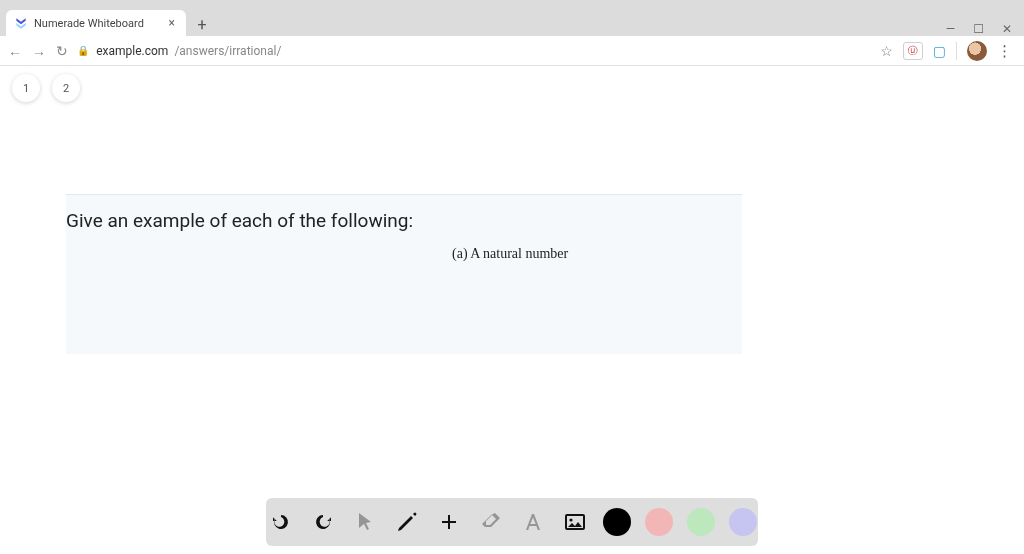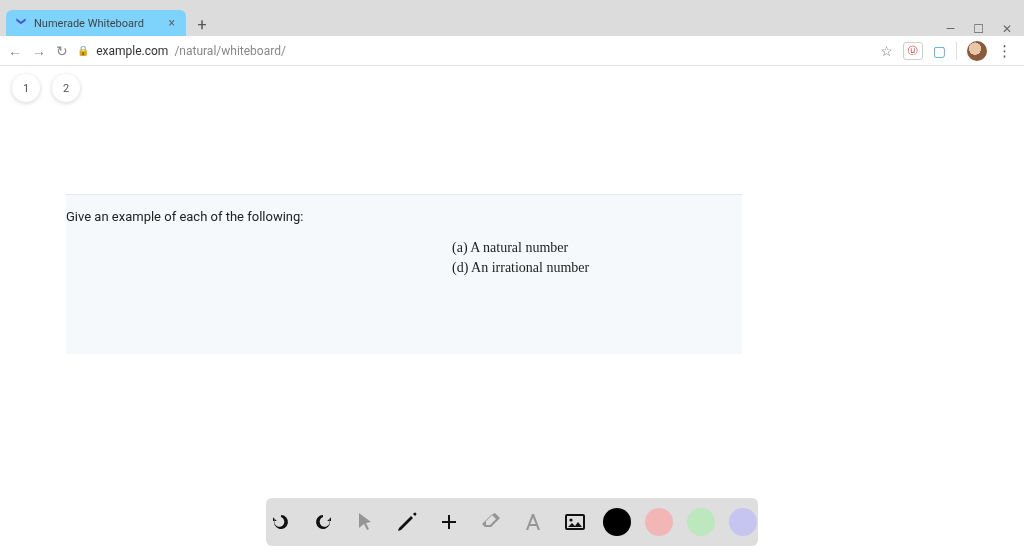--- a/index.html
+++ b/index.html
@@ -1,21 +1,21 @@
 <!DOCTYPE html>
 <html><head>
 <meta charset="utf-8">
 <style>
 * { box-sizing: border-box; margin: 0; padding: 0; }
 body { font-family: -apple-system, "Segoe UI", Roboto, sans-serif; font-size: 13px; color: #222; background: #fff; width: 1024px; height: 554px; overflow: hidden; }
 
 
 .titlebar { height: 8px; background: #dcdcdc; }
 .tabstrip { background: #dcdcdc; height: 28px; display: flex; align-items: flex-end; padding-left: 6px; }
-.tab { background: #7dd3fc; height: 26px; width: 180px; border-radius: 6px 6px 0 0; display: flex; align-items: center; padding: 0 8px; font-size: 11px; color: #444; }
+.tab { background: #ffffff; height: 26px; width: 180px; border-radius: 6px 6px 0 0; display: flex; align-items: center; padding: 0 8px; font-size: 11px; color: #444; }
 .tab .favicon { width: 14px; height: 14px; margin-right: 6px; display: inline-flex; align-items: center; justify-content: center; }
 .tab .favicon svg { width: 14px; height: 14px; }
 .tab .title { flex: 1; white-space: nowrap; overflow: hidden; }
 .tab .close { font-size: 12px; color: #666; cursor: pointer; padding: 0 3px; }
 .newtab { width: 24px; height: 24px; display: flex; align-items: center; justify-content: center; color: #555; font-size: 16px; margin-left: 4px; cursor: pointer; }
 .win-controls { margin-left: auto; display: flex; gap: 18px; padding-right: 12px; color: #666; font-size: 12px; }
 .win-controls span { cursor: pointer; }
 
 .addrbar { height: 30px; background: #fff; border-bottom: 1px solid #e2e2e2; display: flex; align-items: center; padding: 0 8px; gap: 10px; }
 .nav-icn { color: #888; cursor: pointer; font-size: 14px; display: inline-flex; }
@@ -33,23 +33,23 @@
 
 
 .page { position: relative; width: 1024px; height: 488px; background: #fff; }
 
 
 .pnum-wrap { position: absolute; top: 8px; left: 12px; display: flex; gap: 12px; }
 .pnum { width: 28px; height: 28px; border-radius: 50%; background: #fff; box-shadow: 0 1px 4px rgba(0,0,0,.18); display: flex; align-items: center; justify-content: center; font-size: 11px; color: #555; cursor: pointer; }
 
 
 .slide { position: absolute; left: 66px; top: 128px; width: 676px; height: 160px; background: #f6f9fb; border-top: 1px solid #e4e8ea; padding: 14px 16px 10px 0; }
-.slide-prompt { font-size: 13px; color: #222; margin-bottom: 14px; }
+.slide-prompt { font-size: 19px; color: #222; }
 .slide-list { margin-left: 386px; font-family: Georgia, 'Times New Roman', serif; font-size: 14px; color: #222; line-height: 1.45; }
-.slide-list div { white-space: nowrap; }
+.slide-list div { white-space: nowrap; margin-top: 12px; }
 
 
 .toolbar { position: absolute; left: 266px; bottom: 8px; width: 492px; height: 48px; background: #dedede; border-radius: 6px; display: flex; align-items: center; justify-content: center; gap: 14px; }
 .tool { width: 28px; height: 28px; display: flex; align-items: center; justify-content: center; cursor: pointer; color: #111; }
 .tool svg { width: 24px; height: 24px; }
 .tool.dim svg { opacity: .35; }
 .swatch { width: 28px; height: 28px; border-radius: 50%; cursor: pointer; }
 .sw-black { background: #000; }
 .sw-pink { background: #f3b6b6; }
 .sw-green { background: #bde7bd; }
@@ -78,21 +78,21 @@
   </div>
 </div>
 
 <div class="addrbar">
   <span class="nav-icn">←</span>
   <span class="nav-icn">→</span>
   <span class="nav-icn">↻</span>
   <div class="url-area">
     <span class="lock">🔒</span>
     <span class="url-host">example.com</span>
-      <span class="url-path">/natural/whiteboard/</span>
+      <span class="url-path">/answers/irrational/</span>
   </div>
   <div class="addrbar-right">
     <span class="star">☆</span>
     <span class="ext-badge">ⓤ</span>
     <span class="ext-badge2">▢</span>
     <span class="divider"></span>
     <span class="avatar"></span>
     <span class="menu-dots">⋮</span>
   </div>
 </div>
@@ -101,21 +101,20 @@
 
   <div class="pnum-wrap">
     <div class="pnum">1</div>
     <div class="pnum">2</div>
   </div>
 
   <div class="slide">
     <div class="slide-prompt">Give an example of each of the following:</div>
     <div class="slide-list">
       <div>(a) A natural number</div>
-      <div>(d) An irrational number</div>
     </div>
   </div>
 
   <div class="toolbar">
     <span class="tool">
         <svg viewBox="0 0 24 24">
           <path fill="currentColor" d="M12 5a7 7 0 1 1-6.3 3.9L4 7.2V11h3.8L6 9.2A5 5 0 1 0 12 7V5z"></path>
         </svg>
       </span>
     <span class="tool">

